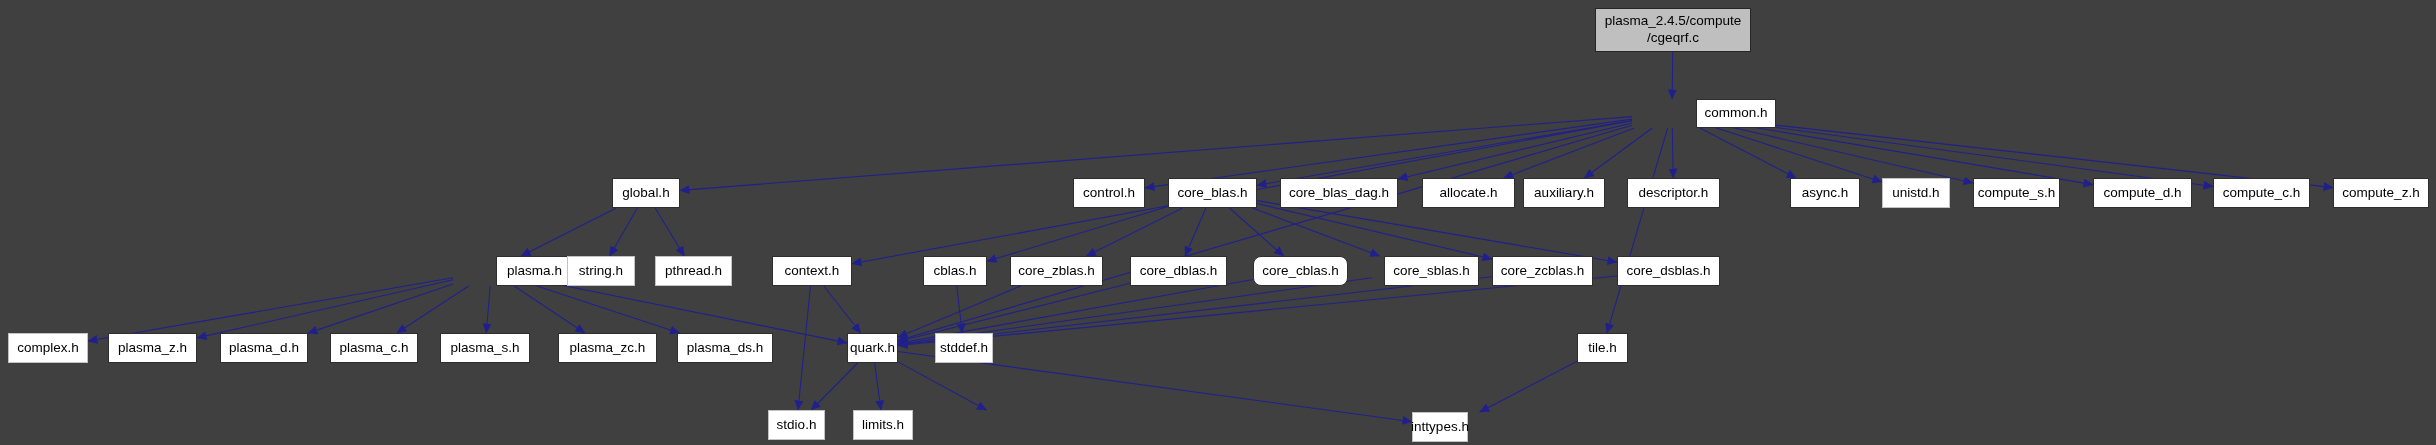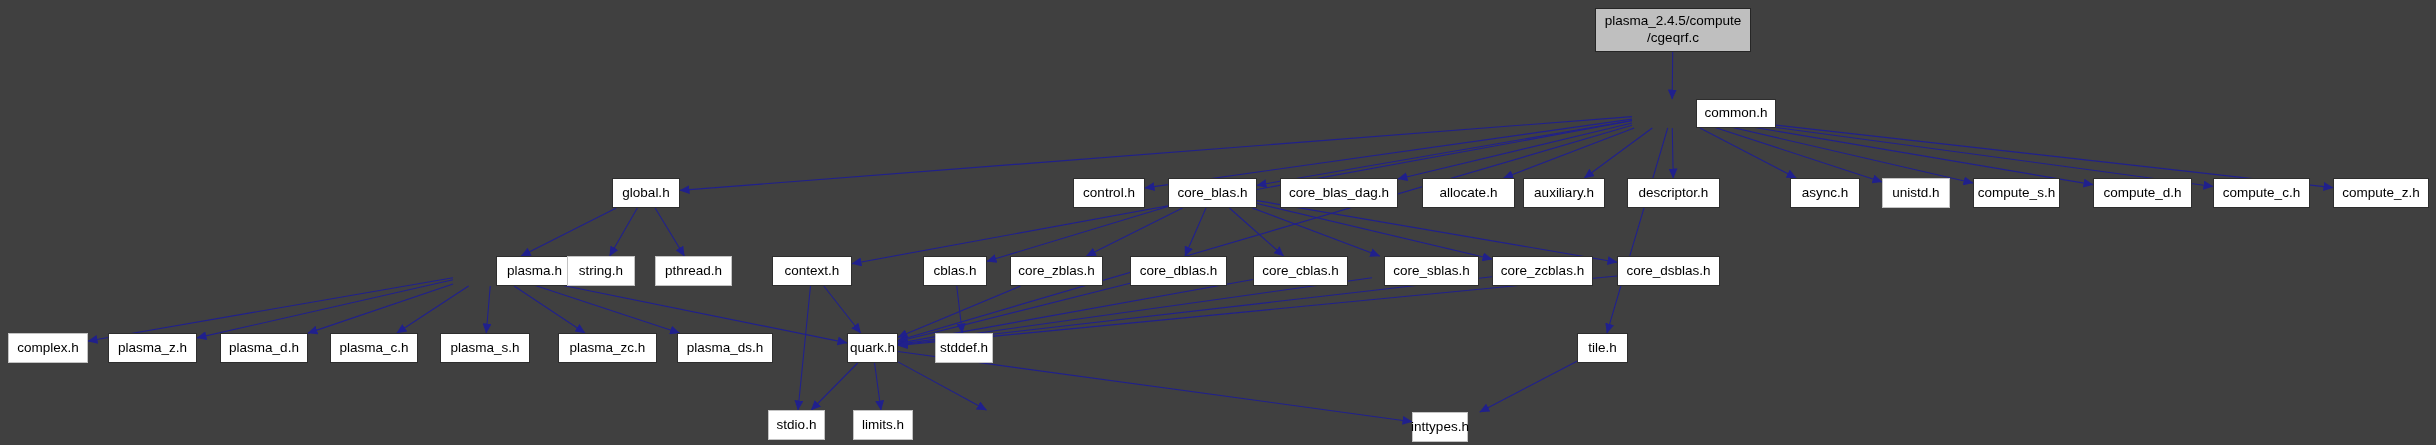--- a/index.html
+++ b/index.html
@@ -109,21 +109,21 @@
     <div class="node internal" style="left: 2093px; top: 178px; width: 99px; height: 30px;">compute_d.h</div>
     <div class="node internal" style="left: 2213px; top: 178px; width: 97px; height: 30px;">compute_c.h</div>
     <div class="node internal" style="left: 2333px; top: 178px; width: 96px; height: 30px;">compute_z.h</div>
     <div class="node internal" style="left: 453px; top: 256px; width: 77px; height: 30px; margin-left: 43px;">plasma.h</div>
     <div class="node external" style="left: 567px; top: 256px; width: 68px; height: 30px;">string.h</div>
     <div class="node external" style="left: 655px; top: 256px; width: 77px; height: 30px;">pthread.h</div>
     <div class="node internal" style="left: 772px; top: 256px; width: 80px; height: 30px;">context.h</div>
     <div class="node internal" style="left: 923px; top: 256px; width: 64px; height: 30px;">cblas.h</div>
     <div class="node internal" style="left: 1010px; top: 256px; width: 93px; height: 30px;">core_zblas.h</div>
     <div class="node internal" style="left: 1130px; top: 256px; width: 97px; height: 30px;">core_dblas.h</div>
-    <div class="node internal" style="left: 1253px; top: 256px; width: 95px; height: 30px;">core_cblas.h</div>
+    <div class="node internal" style="left: 1253px; top: 256px; width: 95px; height: 30px; border-radius: 8px;">core_cblas.h</div>
     <div class="node internal" style="left: 1372px; top: 256px; width: 95px; height: 30px; margin-left: 12px;">core_sblas.h</div>
     <div class="node internal" style="left: 1492px; top: 256px; width: 101px; height: 30px;">core_zcblas.h</div>
     <div class="node internal" style="left: 1617px; top: 256px; width: 103px; height: 30px;">core_dsblas.h</div>
     <div class="node external" style="left: 8px; top: 333px; width: 80px; height: 30px;">complex.h</div>
     <div class="node internal" style="left: 108px; top: 333px; width: 89px; height: 30px;">plasma_z.h</div>
     <div class="node internal" style="left: 220px; top: 333px; width: 88px; height: 30px;">plasma_d.h</div>
     <div class="node internal" style="left: 330px; top: 333px; width: 88px; height: 30px;">plasma_c.h</div>
     <div class="node internal" style="left: 440px; top: 333px; width: 90px; height: 30px;">plasma_s.h</div>
     <div class="node internal" style="left: 558px; top: 333px; width: 99px; height: 30px;">plasma_zc.h</div>
     <div class="node internal" style="left: 677px; top: 333px; width: 96px; height: 30px;">plasma_ds.h</div>

